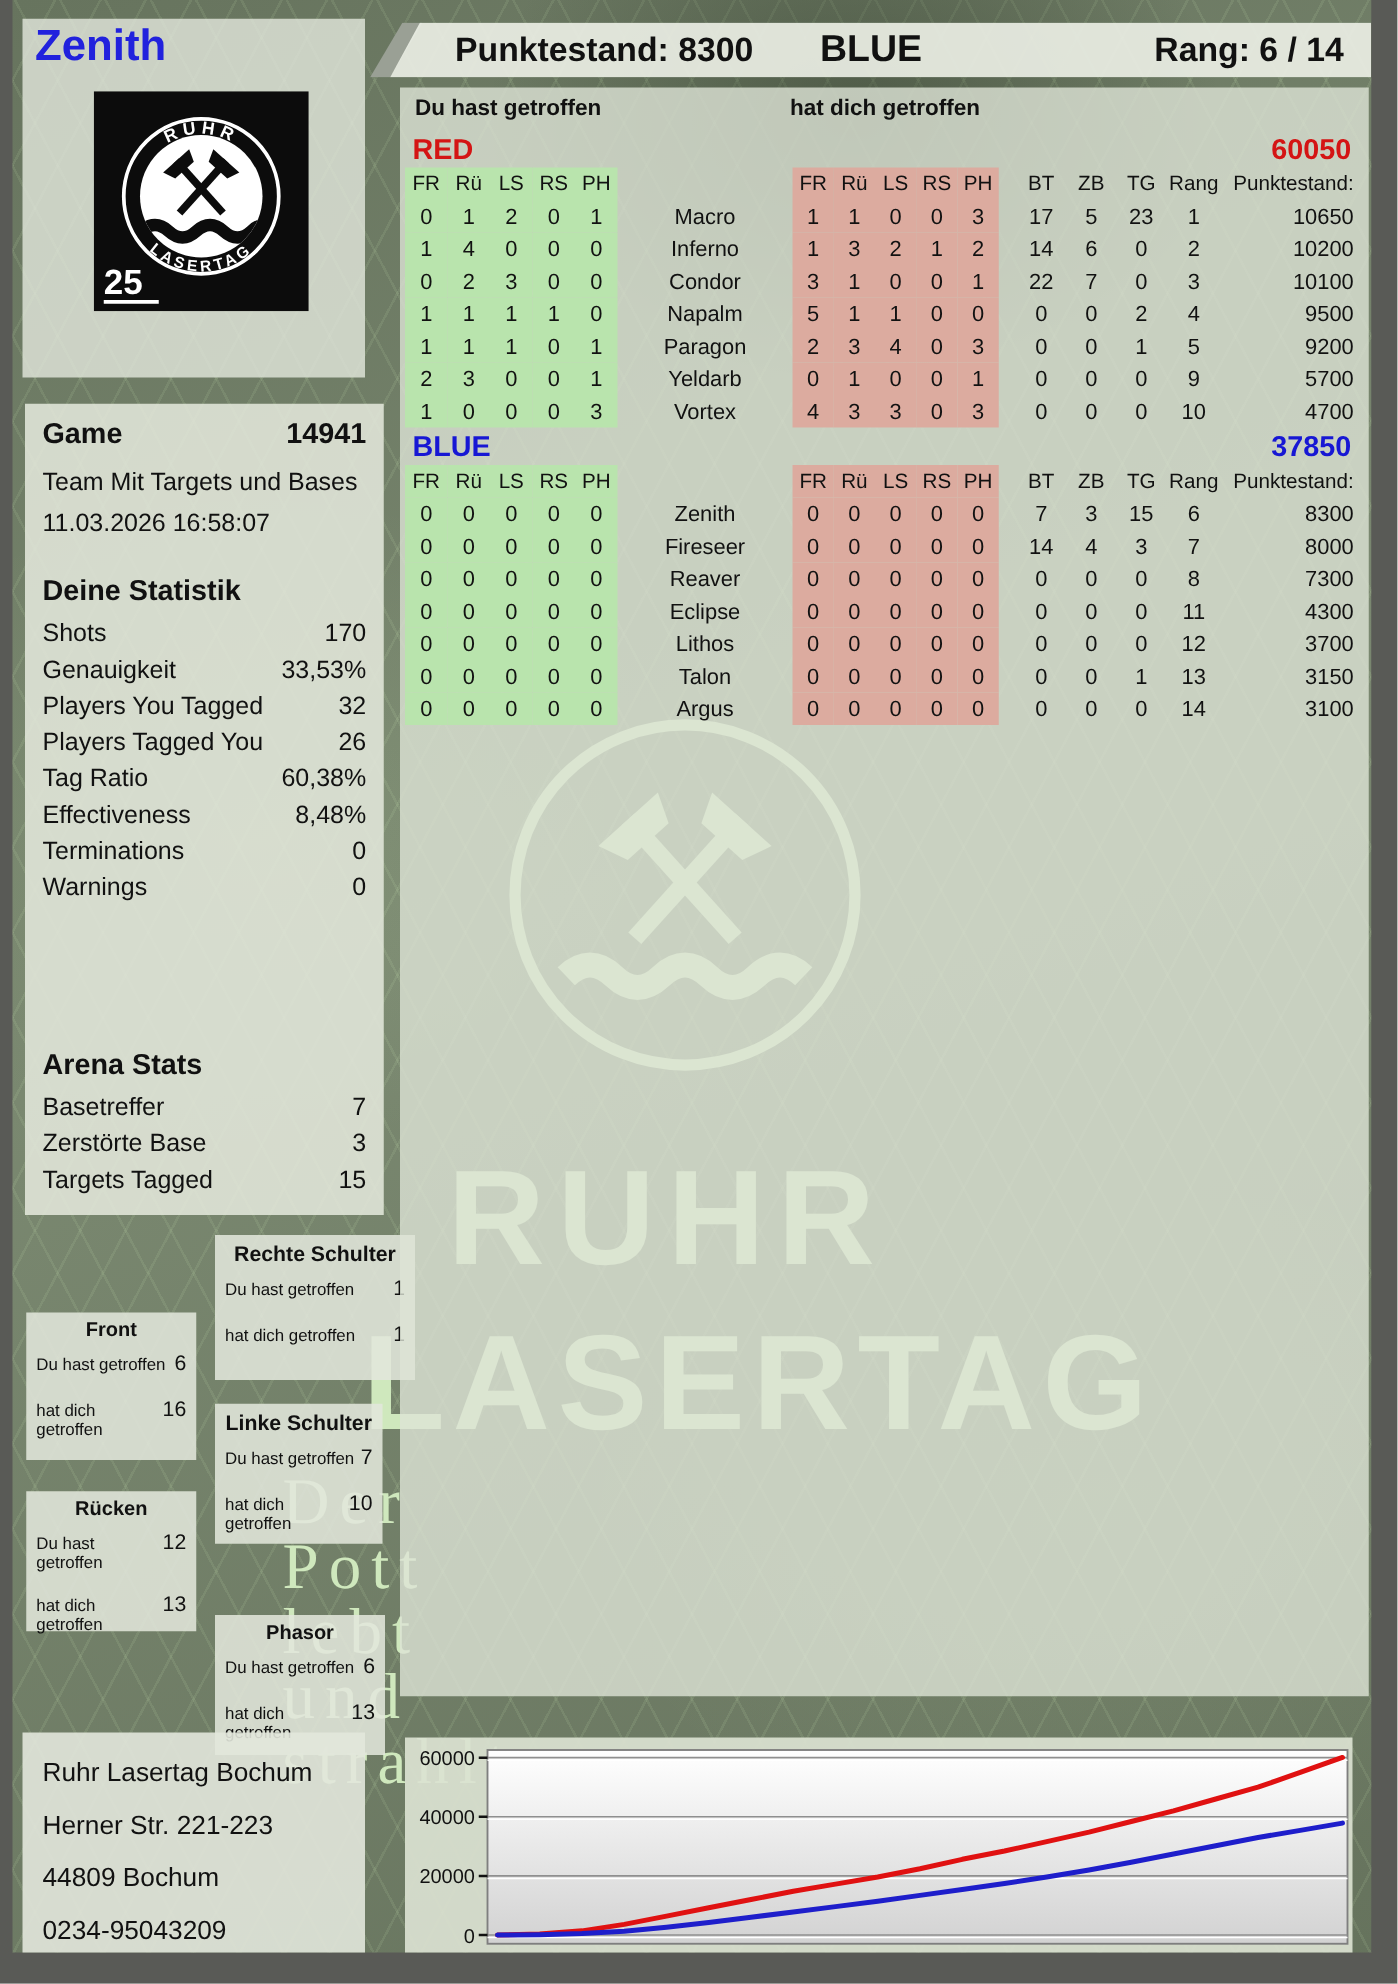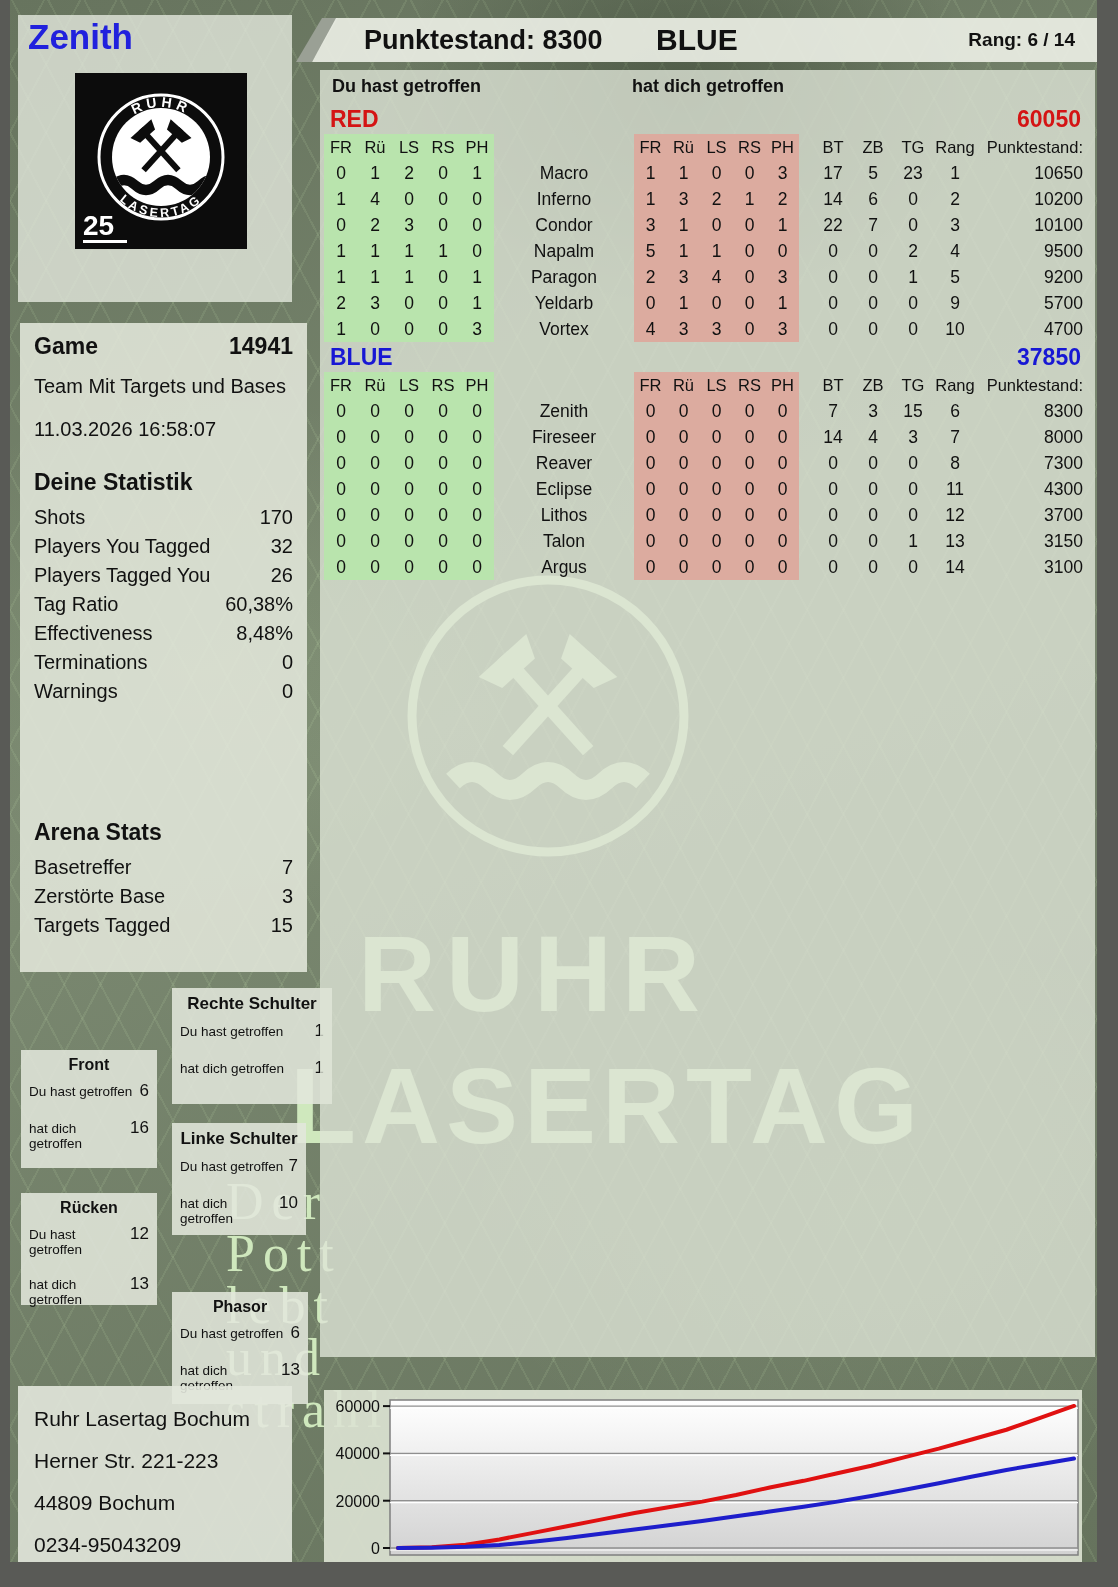--- a/index.html
+++ b/index.html
@@ -20,28 +20,28 @@
   .panel{position:absolute;z-index:2;}
   
   .hdr-left{left:18px;top:15px;width:274px;height:287px;background:rgba(228,233,221,0.80);}
   .hdr-player{position:absolute;left:10px;top:2px;font-size:35px;font-weight:bold;color:#2121dd;}
   .hdr-bevel{position:absolute;left:296px;top:18px;width:46px;height:44px;background:#9aa095;
              clip-path:polygon(26px 0,42px 0,16px 100%,0 100%);z-index:2;}
   .hdr-main{left:312px;top:18px;width:785px;height:44px;background:rgba(234,238,228,0.92);
             clip-path:polygon(24px 0,100% 0,100% 100%,0 100%);line-height:44px;}
   .hm-score{position:absolute;left:52px;font-size:27px;font-weight:bold;}
   .hm-team{position:absolute;left:344px;font-size:30px;font-weight:bold;}
-  .hm-rank{position:absolute;right:22px;font-size:19px;font-weight:bold;}
+  .hm-rank{position:absolute;right:22px;font-size:27px;font-weight:bold;}
   .logo-box{position:absolute;left:75px;top:73px;width:172px;height:176px;z-index:3;}
   
   .side{left:20px;top:323px;width:287px;height:649px;background:rgba(226,231,219,0.88);
         padding:10px 14px;box-sizing:border-box;font-size:20px;}
   .game-row{display:flex;justify-content:space-between;font-weight:bold;font-size:23px;height:32px;}
   .side-mode{margin-top:10px;}
-  .side-date{margin-top:20px;}
+  .side-date{margin-top:10px;}
   .sec-title{font-weight:bold;font-size:23px;margin-top:28px;margin-bottom:4px;}
   .sec-title.arena{margin-top:116px;}
   .stat-row{display:flex;justify-content:space-between;height:29px;align-items:flex-end;}
   
   .zone-box{position:absolute;z-index:2;background:rgba(226,231,219,0.87);
             padding:6px 8px;box-sizing:border-box;}
   .zb-title{text-align:center;font-weight:bold;}
   .zb-big .zb-title{font-size:16px;}
   .zb-small .zb-title{font-size:17px;}
   .zb-row{display:flex;justify-content:space-between;align-items:baseline;}
@@ -151,20 +151,24 @@
     </div>
     <div class="side-mode">Team Mit Targets und Bases</div>
     <div class="side-date">11.03.2026 16:58:07</div>
     <div class="sec-title">Deine Statistik</div>
     <div id="your-stats">
         <div class="stat-row">
           <span>Shots</span>
           <span>170</span>
         </div>
         <div class="stat-row">
+          <span>Genauigkeit</span>
+          <span>33,53%</span>
+        </div>
+        <div class="stat-row">
           <span>Players You Tagged</span>
           <span>32</span>
         </div>
         <div class="stat-row">
           <span>Players Tagged You</span>
           <span>26</span>
         </div>
         <div class="stat-row">
           <span>Tag Ratio</span>
           <span>60,38%</span>

